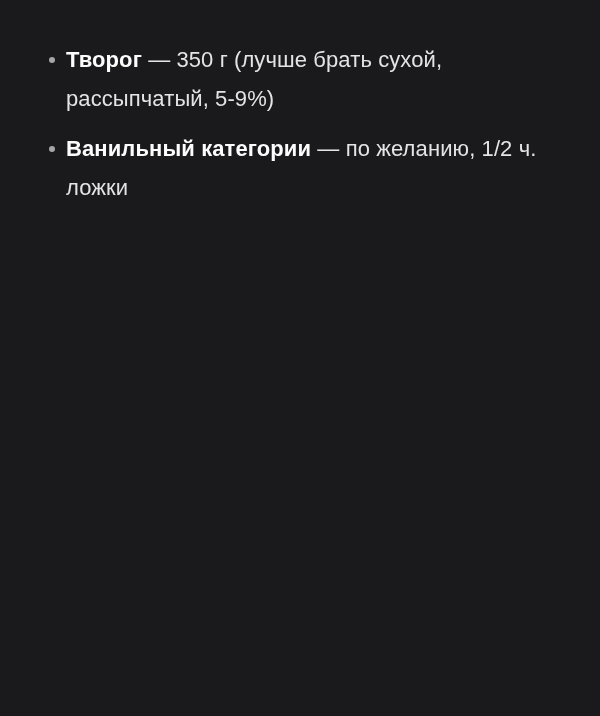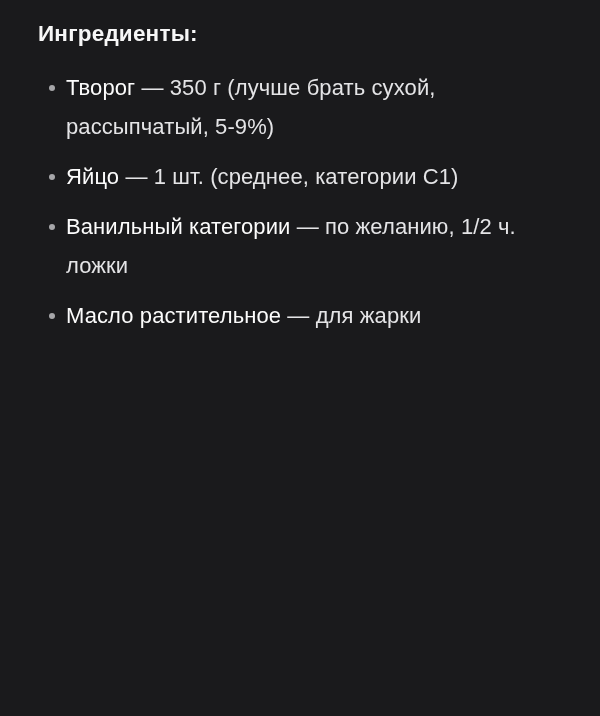--- a/index.html
+++ b/index.html
@@ -47,44 +47,37 @@
   .dot {
     position: absolute;
     left: -17px;
     top: 16.5px;
     width: 6px;
     height: 6px;
     border-radius: 50%;
     background: var(--bullet-color, #a6a6a9);
   }
   .name {
-    font-weight: 400;
+    font-weight: 700;
     color: var(--bold-color, #fcfcfc);
   }
 </style>
 </head>
 <body>
 
 <div class="screen">
-  <h2 class="heading">Ингредиенты:</h2>
 
   <ul class="ingredients">
   <li class="ingredient">
     <span class="dot"></span><b class="name">Творог</b><span class="detail"> — 350 г (лучше брать сухой, рассыпчатый, 5-9%)</span>
   </li>
 
 
 
-  <li class="ingredient">
-    <span class="dot"></span><b class="name">Яйцо</b><span class="detail"> — 1 шт. (среднее, категории С1)</span>
-  </li>
 
 
 
   <li class="ingredient">
     <span class="dot"></span><b class="name">Ванильный категории</b><span class="detail"> — по желанию, 1/2 ч. ложки</span>
   </li>
 
-  <li class="ingredient">
-    <span class="dot"></span><b class="name">Масло растительное</b><span class="detail"> — для жарки</span>
-  </li>
 </ul>
 </div>
 
 </body></html>

